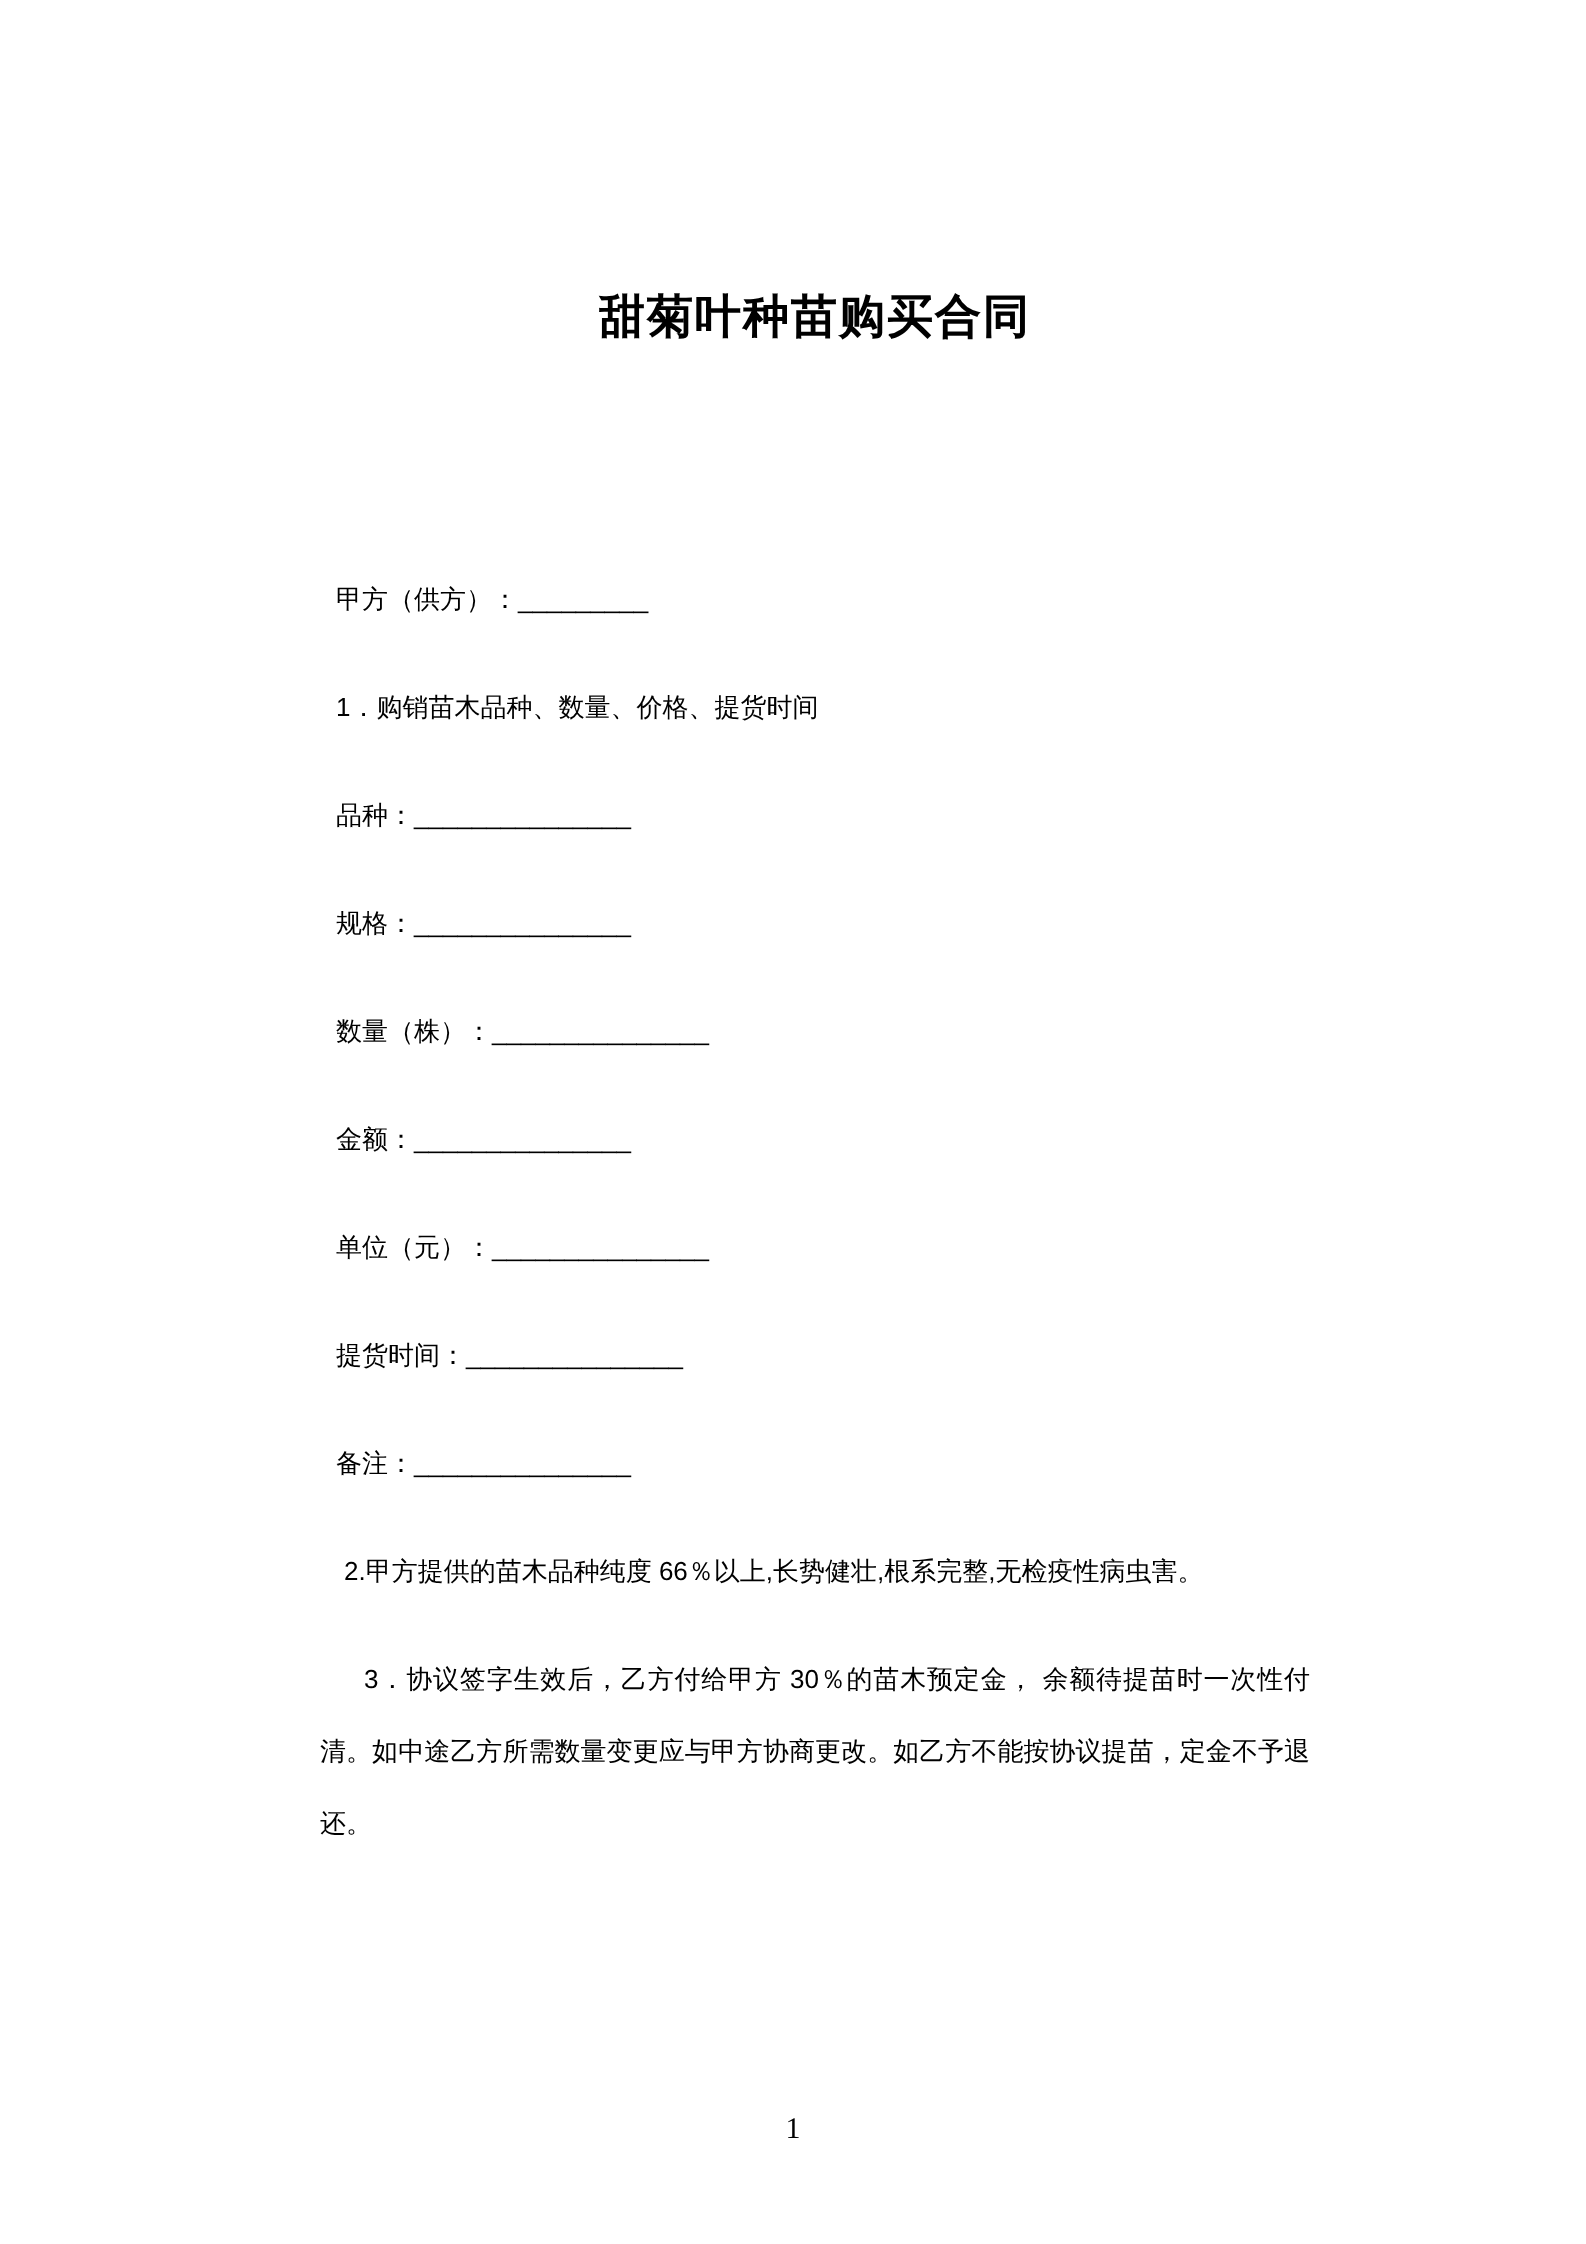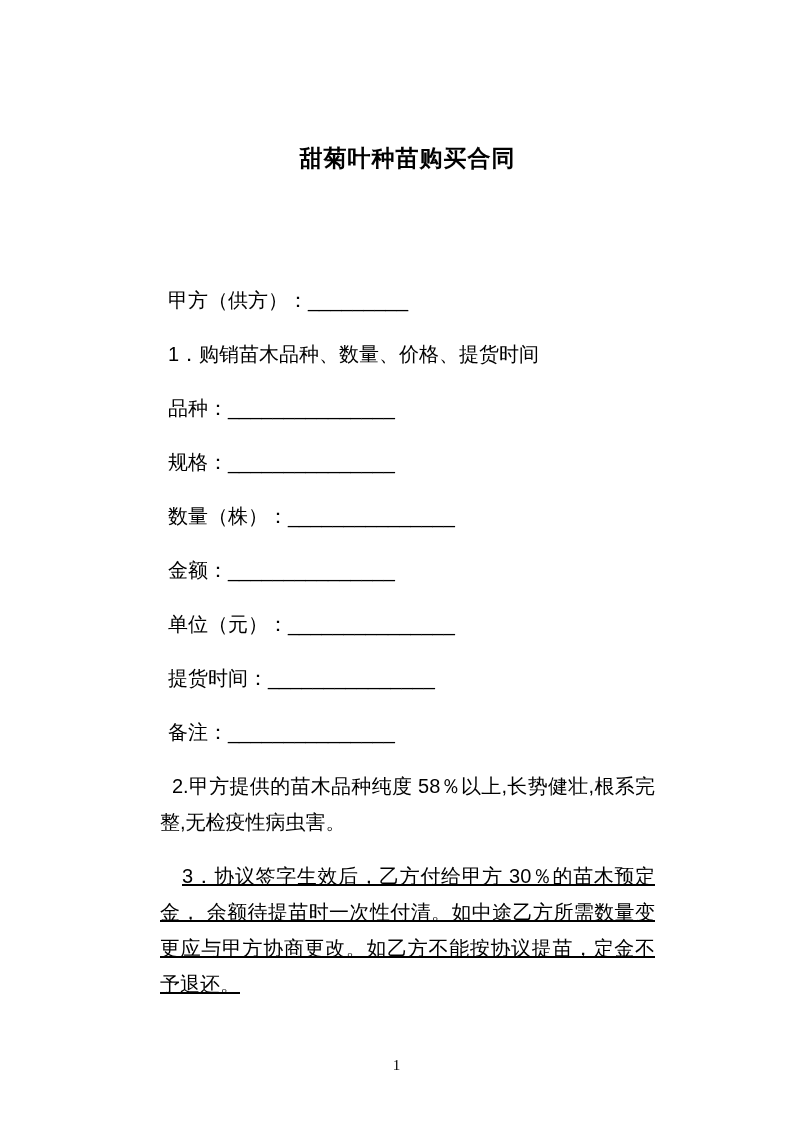--- a/index.html
+++ b/index.html
@@ -20,28 +20,28 @@
   .title {
     font-size: 23px;
     line-height: 32px;
     font-weight: bold;
     text-align: center;
     padding-top: 142px;
     margin-bottom: 108px;
     letter-spacing: 1px;
   }
   p.line {
-    font-size: 20px;
+    font-size: 13px;
     line-height: 36px;
     margin-bottom: 18px;
     text-align: justify;
   }
   .offset { margin-left: 8px; }
   .clause2 { text-indent: 12px; }
-  .clause3 { text-indent: 22px; text-decoration: underline; }
+  .clause3 { text-indent: 22px; }
   .blank { white-space: nowrap; }
   .page-number {
     position: absolute;
     bottom: 48px;
     left: 0;
     width: 100%;
     text-align: center;
     font-size: 15px;
     font-family: "Liberation Serif", serif;
   }
@@ -67,20 +67,20 @@
     <p class="line offset"><span>数量（株）：</span><span class="blank">_______________</span></p>
 
     <p class="line offset"><span>金额：</span><span class="blank">_______________</span></p>
 
     <p class="line offset"><span>单位（元）：</span><span class="blank">_______________</span></p>
 
     <p class="line offset"><span>提货时间：</span><span class="blank">_______________</span></p>
 
     <p class="line offset"><span>备注：</span><span class="blank">_______________</span></p>
 
-    <p class="line clause2">2.甲方提供的苗木品种纯度  58％以上,长势健壮,根系完整,无检疫性病虫害。</p>
+    <p class="line clause2">2.甲方提供的苗木品种纯度  66％以上,长势健壮,根系完整,无检疫性病虫害。</p>
 
     <p class="line clause3">3．协议签字生效后，乙方付给甲方 30％的苗木预定金， 余额待提苗时一次性付清。如中途乙方所需数量变更应与甲方协商更改。如乙方不能按协议提苗，定金不予退还。</p>
 
   </div>
 
   <div class="page-number">1</div>
 </div>
 
 </body></html>

